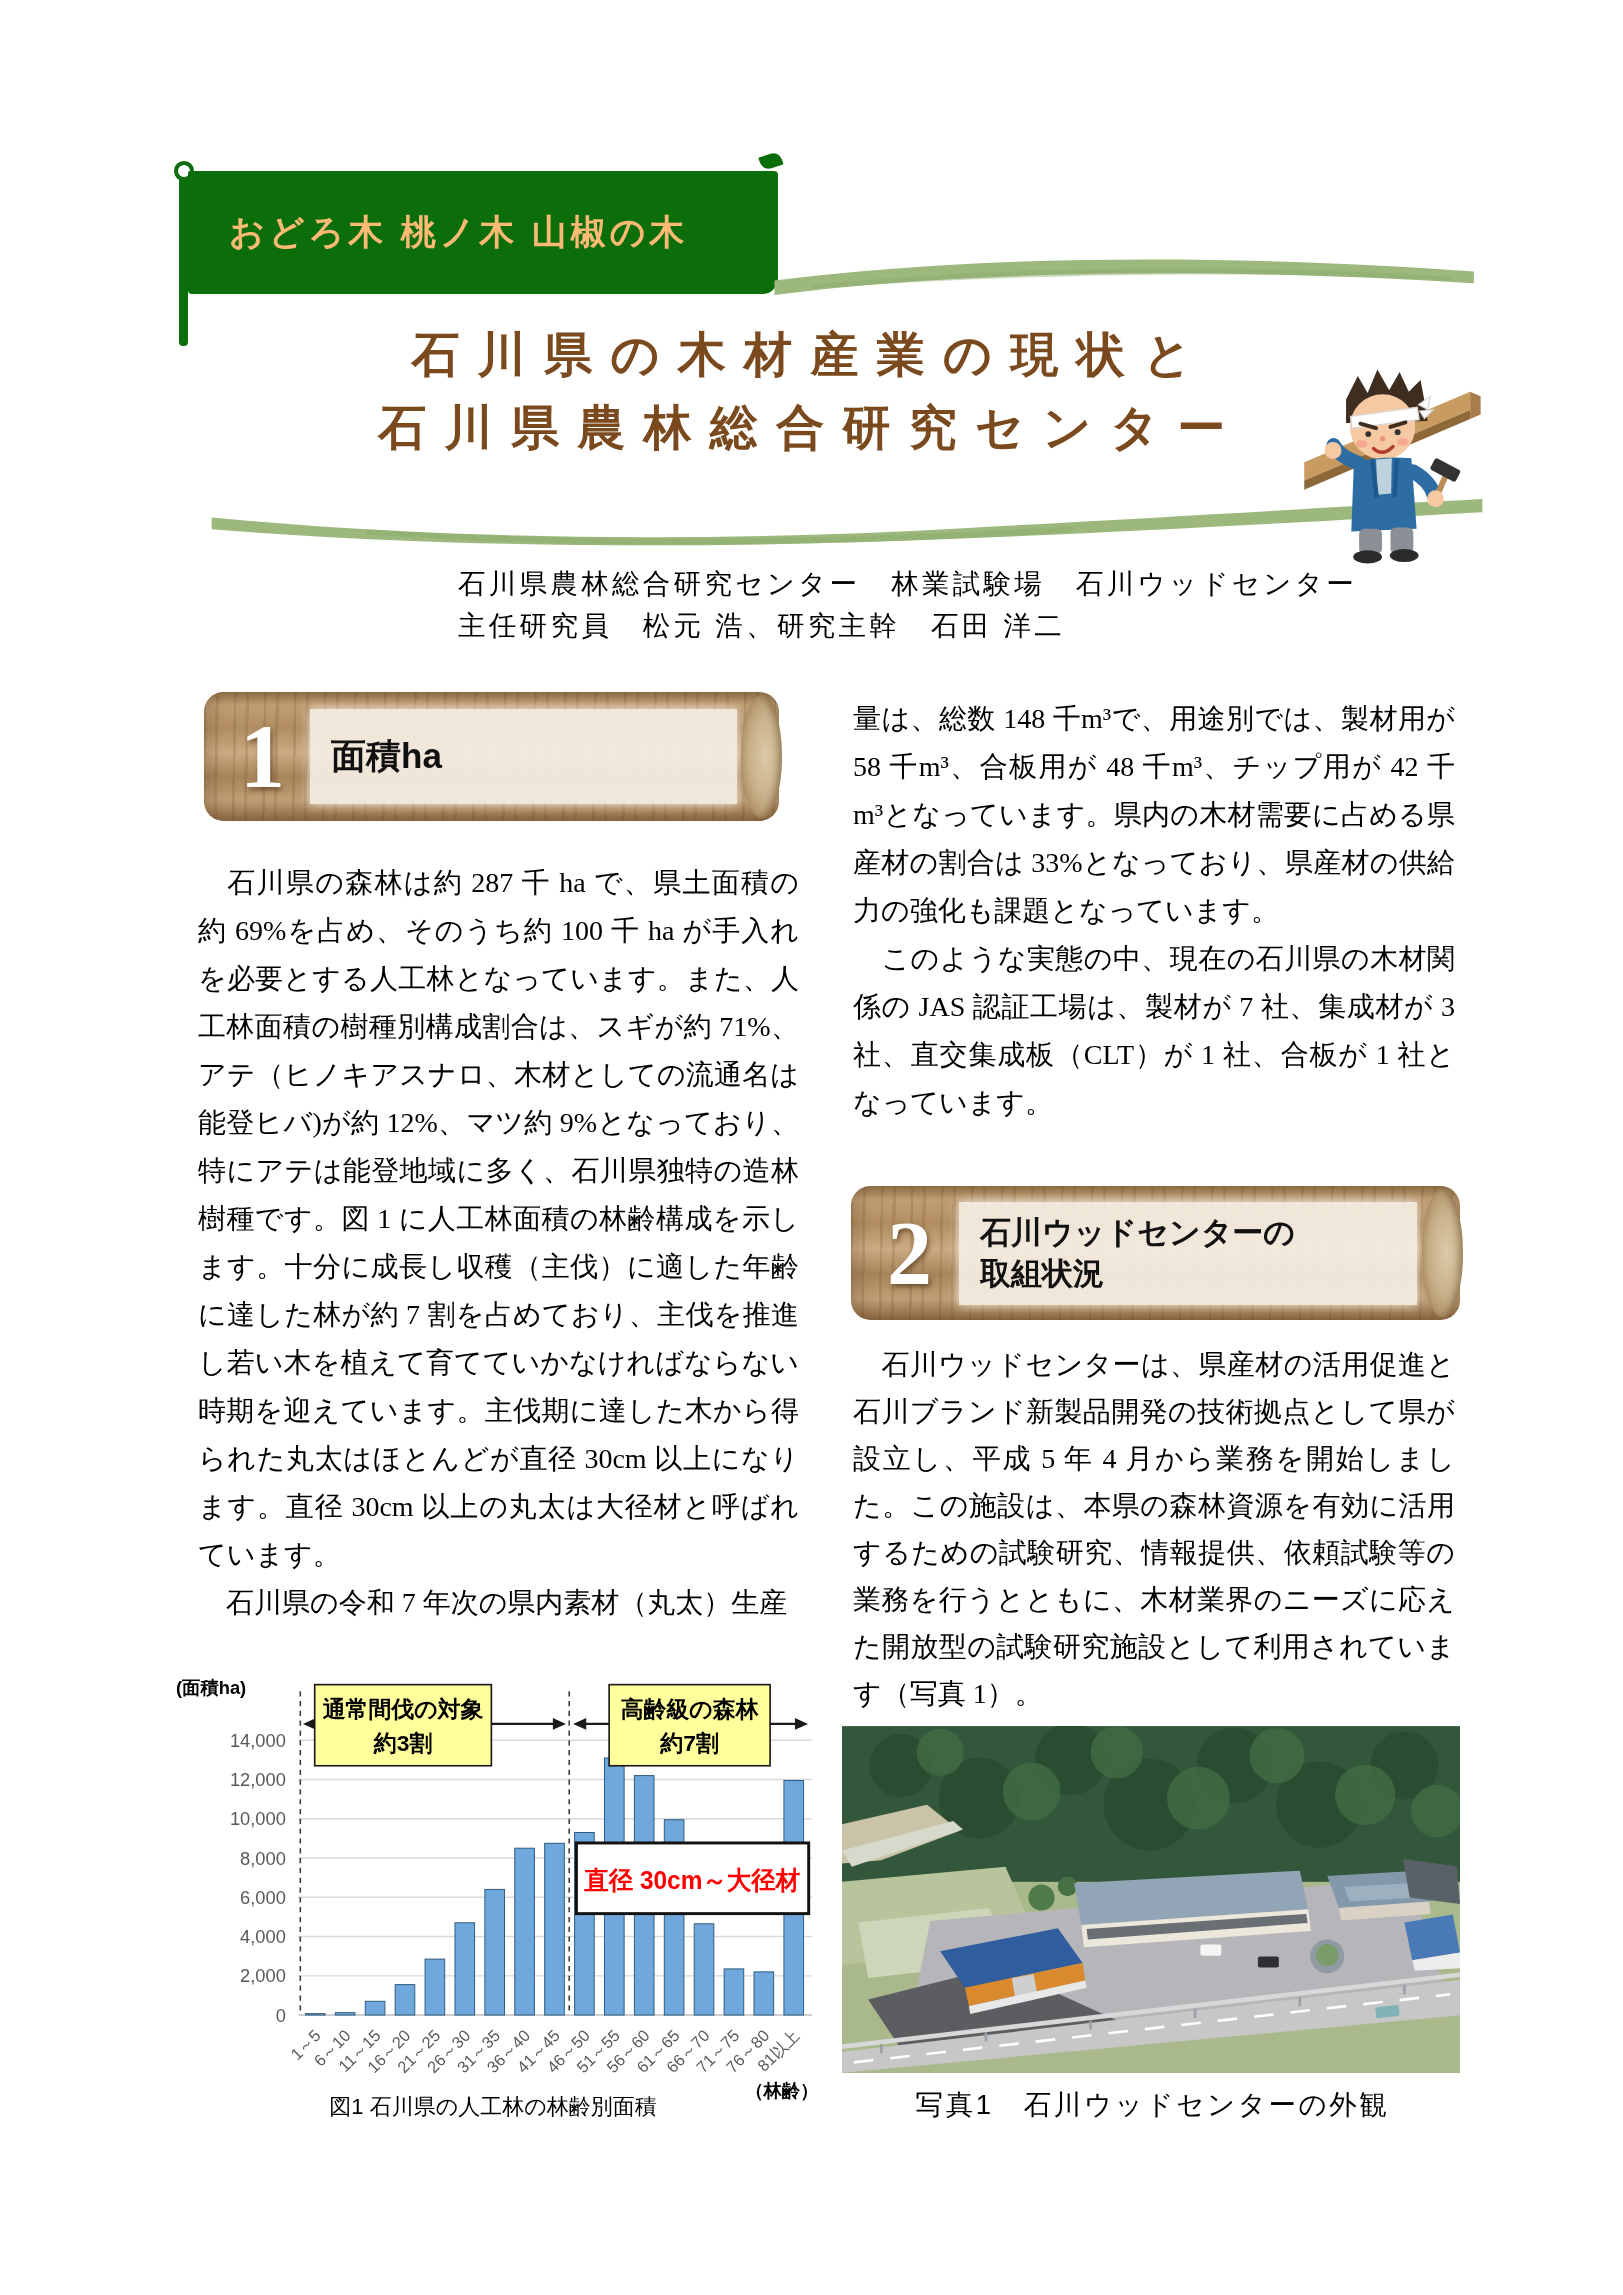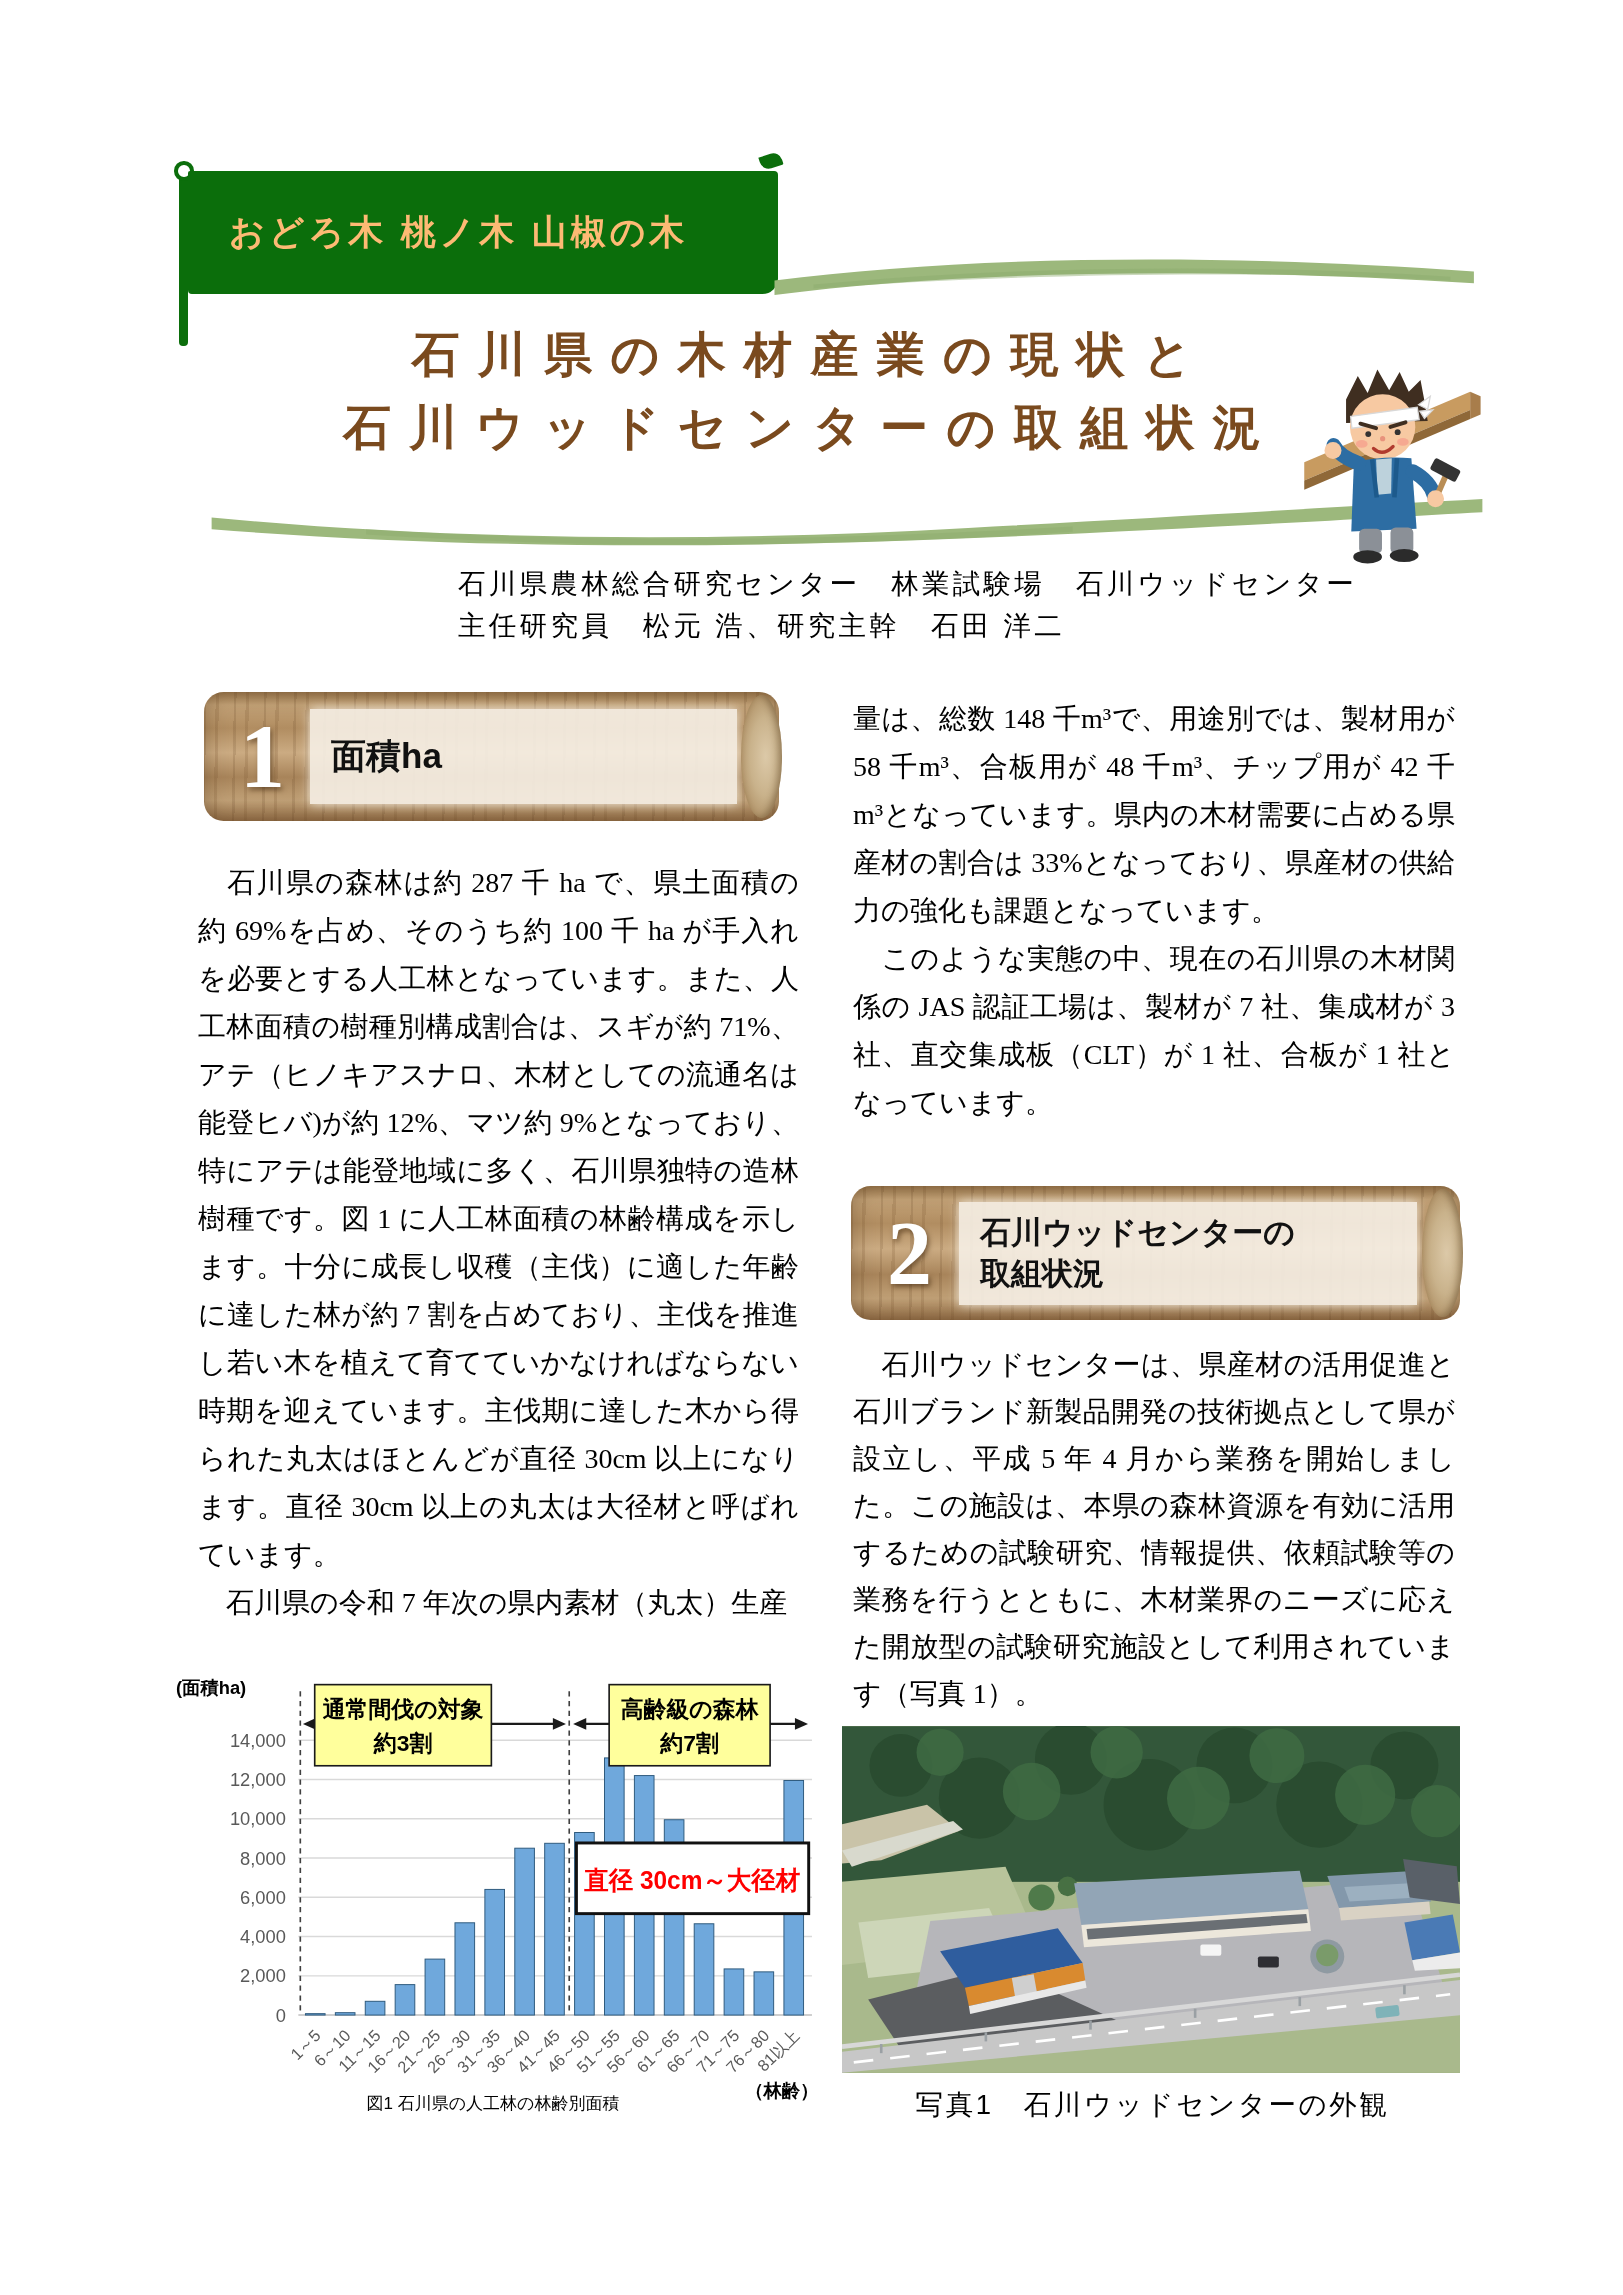--- a/index.html
+++ b/index.html
@@ -65,21 +65,21 @@
   }
 
   
   .bodycol { font-size:28px; line-height:48px; text-align:justify; color:#000; }
   .bodycol p { margin:0; }
   .bodycol.tight { line-height:47px; }
 
   
   .chart-wrap { left:151px; top:1665px; width:684px; height:507px; }
   .chart-caption { position:absolute; left:0; top:427px; width:684px; text-align:center;
-    font-family:"Liberation Sans","DejaVu Sans",sans-serif; font-size:17px; font-weight:500; color:#000; }
+    font-family:"Liberation Sans","DejaVu Sans",sans-serif; font-size:22px; font-weight:500; color:#000; }
   .grid-line { stroke:#d9d9d9; stroke-width:2; }
   .base-line { stroke:#bfbfbf; stroke-width:2.5; }
   .dash { stroke:#404040; stroke-width:2.5; stroke-dasharray:8 7; fill:none; }
   .arrow-line { stroke:#1a1a1a; stroke-width:3.5; }
   .arrow-head { fill:#1a1a1a; }
   .ytick { font-family:"Liberation Sans","DejaVu Sans",sans-serif; font-size:28px; fill:#595959; text-anchor:end; }
   .xtick { font-family:"Liberation Sans","DejaVu Sans",sans-serif; font-size:25px; fill:#595959; text-anchor:end; }
   .axis-unit { font-family:"Liberation Sans","DejaVu Sans",sans-serif; font-size:28px; font-weight:bold; fill:#000; }
   .ann-box { fill:#FFFF9C; stroke:#1a1a1a; stroke-width:2.5; }
   .ann-text { font-family:"Liberation Sans","DejaVu Sans",sans-serif; font-size:35px; font-weight:bold; fill:#000; text-anchor:middle; }
@@ -104,21 +104,21 @@
     <div class="ribbon-label">おどろ木 桃ノ木 山椒の木</div>
   </div>
 
   <svg class="abs wave" style="left:772px; top:239px;" width="707" height="65" viewBox="0 0 1080 100">
     <path d="M0,64 C280,28 660,20 1076,50 L1076,68 C660,42 280,50 0,86 Z" fill="#9CB87C"></path>
     <path d="M60,70 C340,44 700,36 1040,58 L1040,64 C700,46 340,56 60,76 Z" fill="#8CAB6C" opacity="0.45"></path>
   </svg>
 
   <div class="abs title-block">
     <div class="title-line">石川県の木材産業の現状と</div>
-    <div class="title-line">石川ウッドセンターの取組状況</div>
+    <div class="title-line">石川県農林総合研究センター</div>
   </div>
 
   <svg class="abs wave" style="left:209px; top:486px;" width="1276" height="72" viewBox="0 0 1950 110">
     <path d="M4,48 C380,84 780,86 1160,64 C1490,46 1760,30 1946,20 L1946,40 C1760,50 1490,66 1160,80 C780,96 380,96 4,66 Z" fill="#9CB87C"></path>
     <path d="M240,66 C620,90 980,82 1320,62 L1320,70 C980,92 620,98 240,74 Z" fill="#8CAB6C" opacity="0.4"></path>
   </svg>
 
   <svg class="abs" style="left:1299px; top:359px;" width="196" height="209" viewBox="0 0 300 320">
 
     <polygon points="8,158 262,50 262,78 8,186" fill="#c89b60"></polygon>

